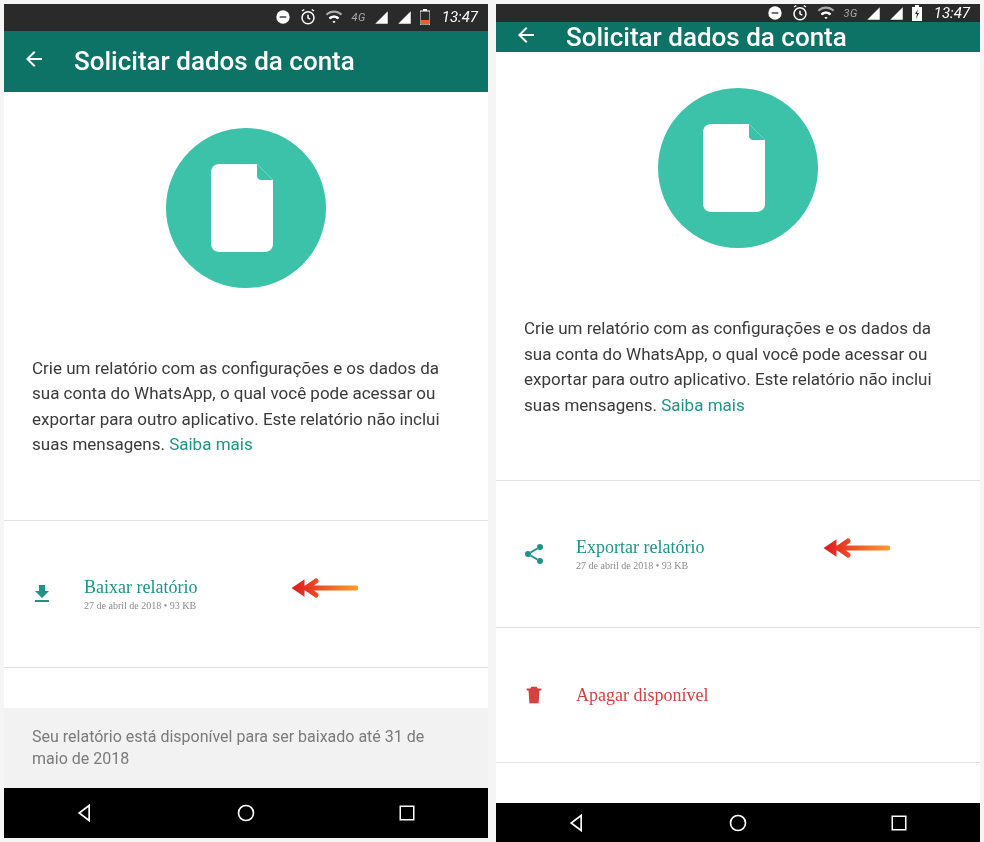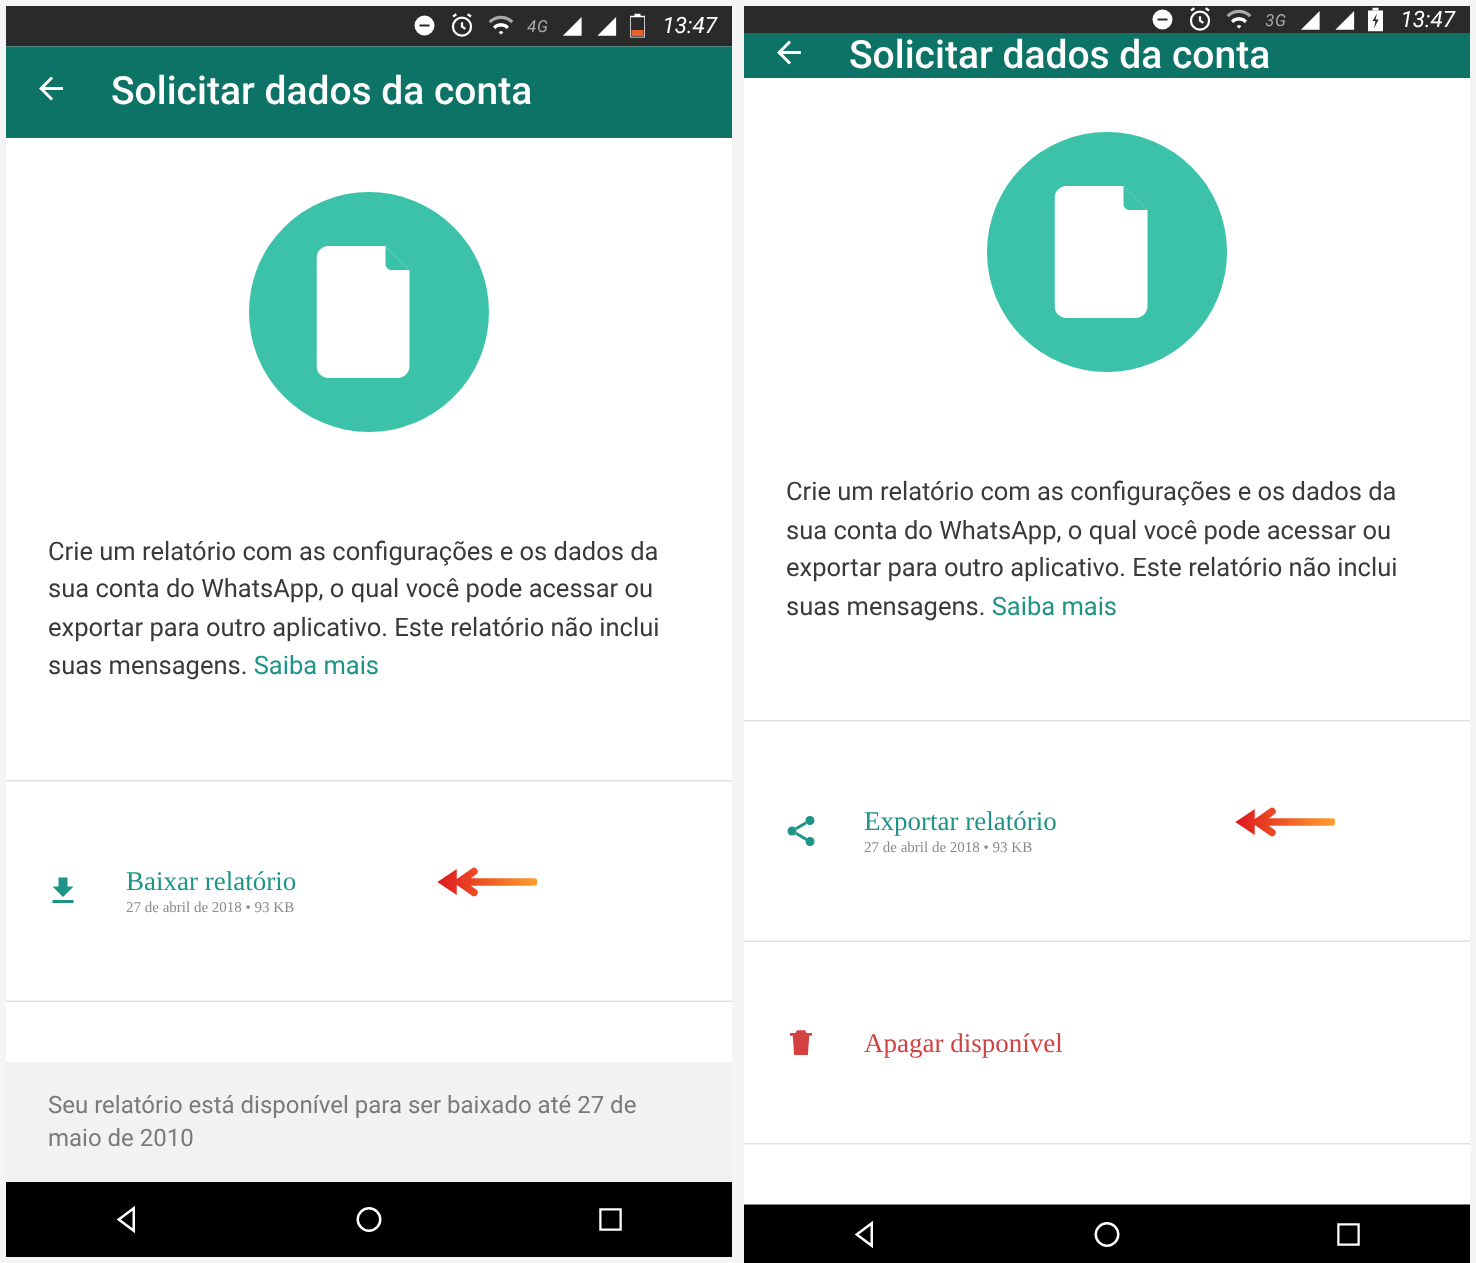--- a/index.html
+++ b/index.html
@@ -210,21 +210,21 @@
                 <stop offset="1" stop-color="#ff9a2e"></stop>
               </linearGradient>
             </defs>
             <path d="M68 15 L18 15 M18 15 L28 8 M18 15 L28 22 M8 15 L14 11 L14 19 Z" stroke="url(#g1)" stroke-width="5" fill="url(#g1)" stroke-linecap="round"></path>
           </svg>
       </div>
     </div>
 
     <div class="divider"></div>
 
-    <div class="footer-note">Seu relatório está disponível para ser baixado até 27 de maio de 2010</div>
+    <div class="footer-note">Seu relatório está disponível para ser baixado até 31 de maio de 2018</div>
   </div>
 
   <div class="nav-bar">
     <div class="nav-btn">
       <svg width="20" height="20" viewBox="0 0 24 24" fill="none" stroke="#fff" stroke-width="2">
           <path d="M17 3 L5 12 L17 21 Z" fill="none"></path>
         </svg>
     </div>
     <div class="nav-btn">
       <svg width="20" height="20" viewBox="0 0 24 24" fill="none" stroke="#fff" stroke-width="2">

